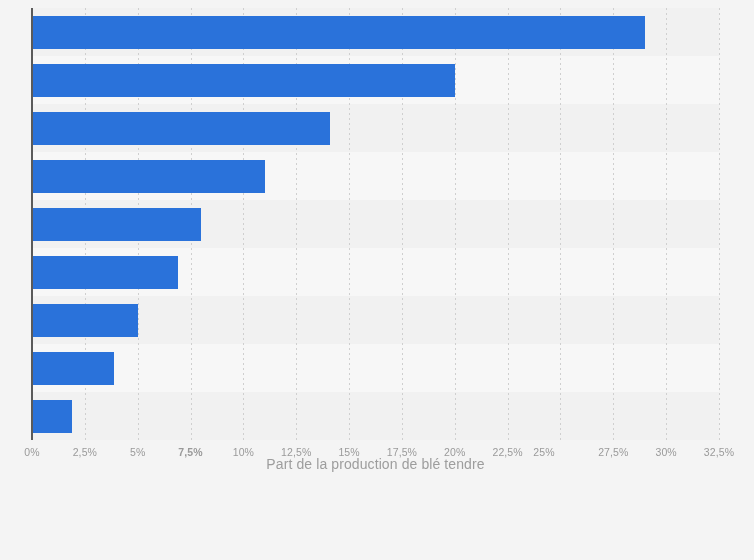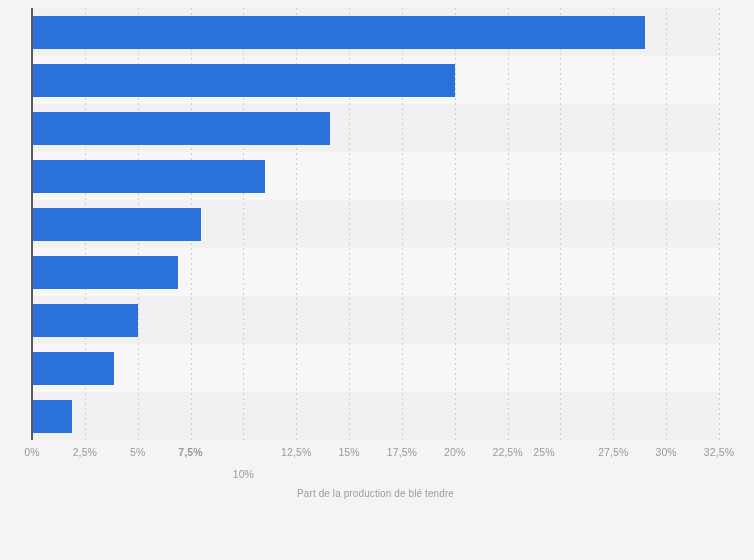--- a/index.html
+++ b/index.html
@@ -83,25 +83,25 @@
     top: 0;
     font-size: 10.5px;
     color: #9a9a9a;
     white-space: nowrap;
     transform: translateX(-50%);
     letter-spacing: 0.1px;
   }
 
   #x-axis-title {
     position: absolute;
-    top: 488px;
+    top: 456px;
     left: 32px;
     width: 687px;
     text-align: center;
-    font-size: 10px;
+    font-size: 14px;
     color: #9d9d9d;
     letter-spacing: 0.1px;
   }
 
   
   #footer-region {
     position: absolute;
     left: 0;
     top: 500px;
     width: 754px;
@@ -154,21 +154,21 @@
       </div>
   </div>
 
   <div id="y-axis-line"></div>
 
   <div id="x-axis-ticks">
       <div class="tick-label" style="left: 32px;">0%</div>
       <div class="tick-label" style="left: 84.8462px; text-align: right;">2,5%</div>
       <div class="tick-label" style="left: 137.692px;">5%</div>
       <div class="tick-label" style="left: 190.538px; font-weight: bold;">7,5%</div>
-      <div class="tick-label" style="left: 243.385px; margin-top: 22px;">10%</div>
+      <div class="tick-label" style="left: 243.385px;">10%</div>
       <div class="tick-label" style="left: 296.231px;">12,5%</div>
       <div class="tick-label" style="left: 349.077px;">15%</div>
       <div class="tick-label" style="left: 401.923px;">17,5%</div>
       <div class="tick-label" style="left: 454.769px;">20%</div>
       <div class="tick-label" style="left: 507.615px;">22,5%</div>
       <div class="tick-label" style="left: 544px;">25%</div>
       <div class="tick-label" style="left: 613.308px;">27,5%</div>
       <div class="tick-label" style="left: 666.154px;">30%</div>
       <div class="tick-label" style="left: 719px;">32,5%</div>
     </div>

